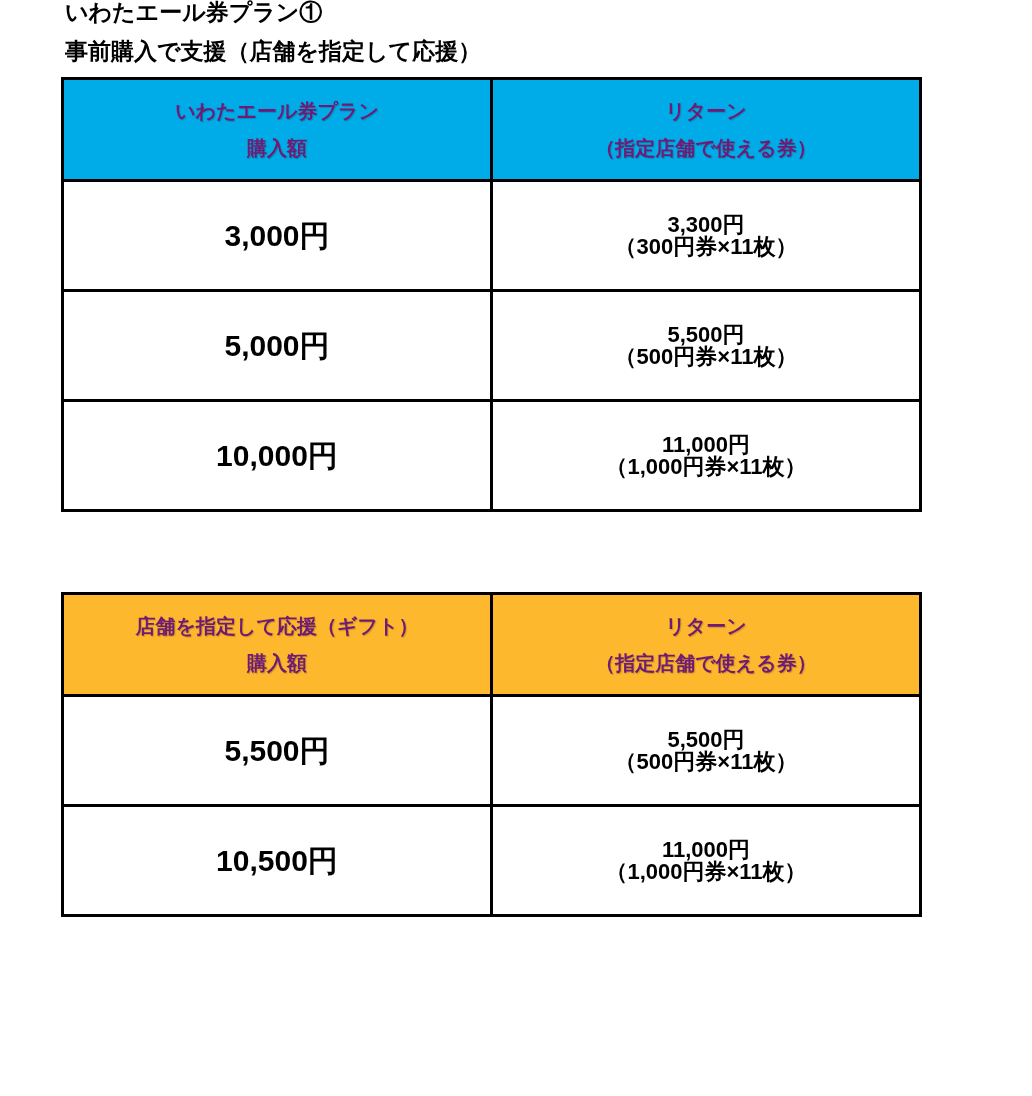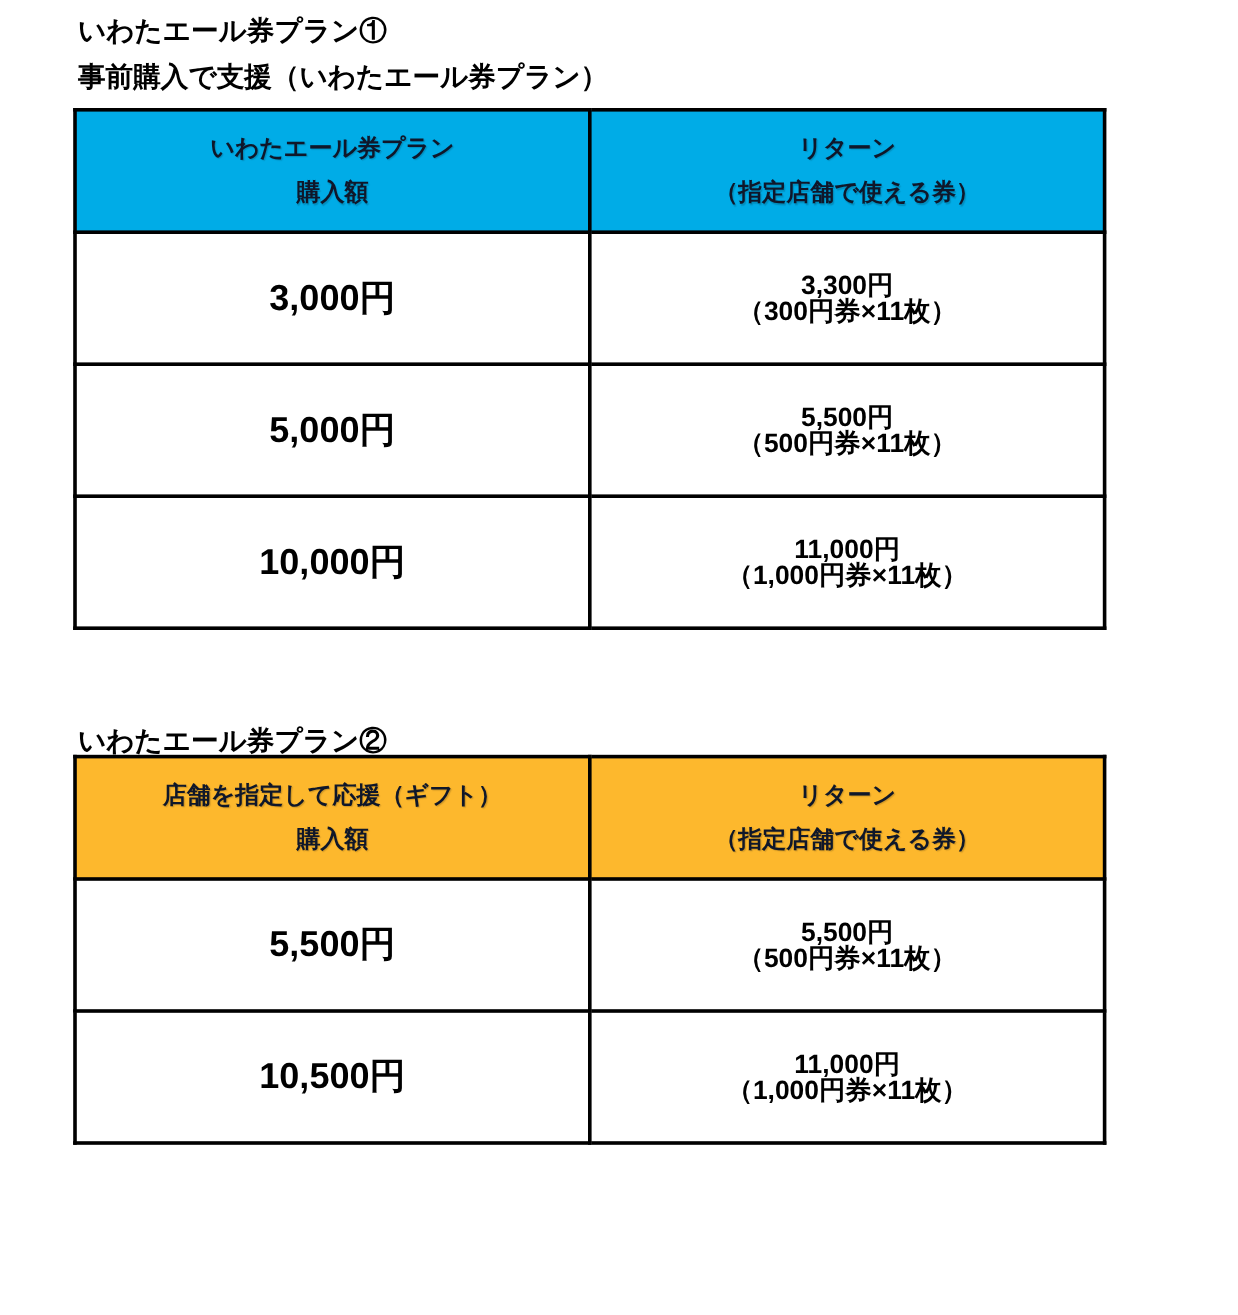--- a/index.html
+++ b/index.html
@@ -9,21 +9,21 @@
     background: #ffffff;
   }
   body {
     width: 1032px;
     height: 1096px;
     font-family: "Liberation Sans", sans-serif;
     font-weight: bold;
     color: #000000;
     overflow: hidden;
   }
-  .page { padding-top: 13px; }
+  .page { }
 
   .sec-title {
     margin: 0 0 0 65px;
     font-size: 23px;
     line-height: 1.05;
     font-weight: bold;
   }
   .sec-subtitle {
     margin: 15px 0 14px 65px;
     font-size: 23px;
@@ -47,21 +47,21 @@
   }
   table.plan-table th { height: 102px; }
   table.plan-table td { height: 110px; }
 
   .hdr-inner {
     display: flex;
     flex-direction: column;
     align-items: center;
     justify-content: center;
     gap: 17px;
-    color: #0f172a;
+    color: #701a75;
     font-size: 20px;
     line-height: 1;
     text-shadow: 1px 1px 1px rgba(0,0,0,0.18);
   }
 
   .purchase-cell {
     font-size: 30px;
     line-height: 1;
   }
   .return-inner {
@@ -73,21 +73,21 @@
     line-height: 1;
   }
 </style>
 </head>
 <body>
 
 <div class="page">
 
   <div class="section">
     <h2 class="sec-title">いわたエール券プラン①</h2>
-    <h3 class="sec-subtitle">事前購入で支援（いわたエール券プラン）</h3>
+    <h3 class="sec-subtitle">事前購入で支援（店舗を指定して応援）</h3>
 
     <table class="plan-table">
       <thead>
         <tr>
           <th style="background-color: rgb(0, 172, 231);">
             <div class="hdr-inner">
               <span>いわたエール券プラン</span>
               <span>購入額</span>
             </div>
           </th>
@@ -125,21 +125,20 @@
               <span>11,000円</span>
               <span>（1,000円券×11枚）</span>
             </div>
           </td>
         </tr>
       </tbody>
     </table>
   </div>
 
   <div class="section">
-    <h2 class="sec-title">いわたエール券プラン②</h2>
 
     <table class="plan-table">
       <thead>
         <tr>
           <th style="background-color: rgb(253, 184, 45);">
             <div class="hdr-inner">
               <span>店舗を指定して応援（ギフト）</span>
               <span>購入額</span>
             </div>
           </th>

